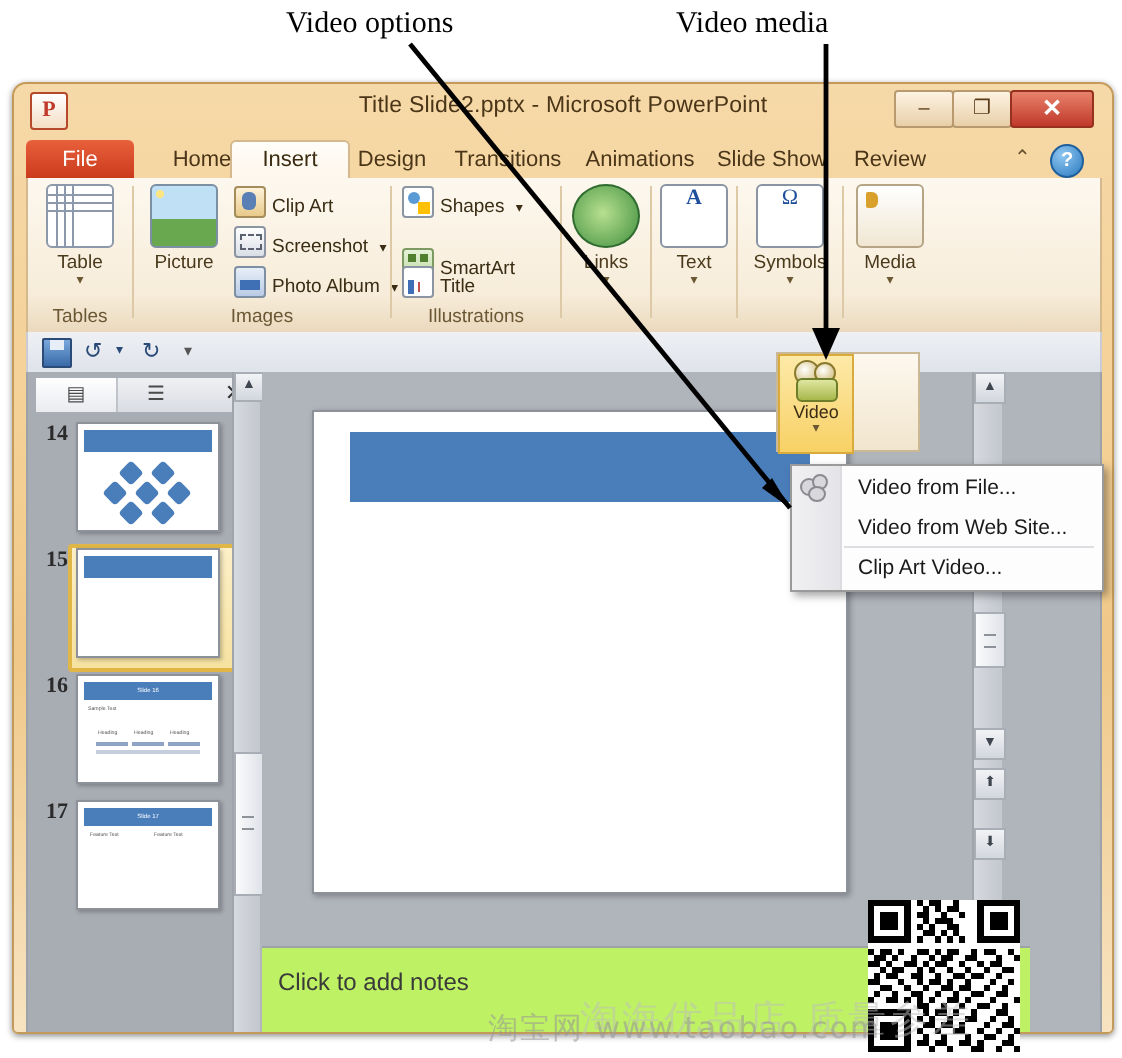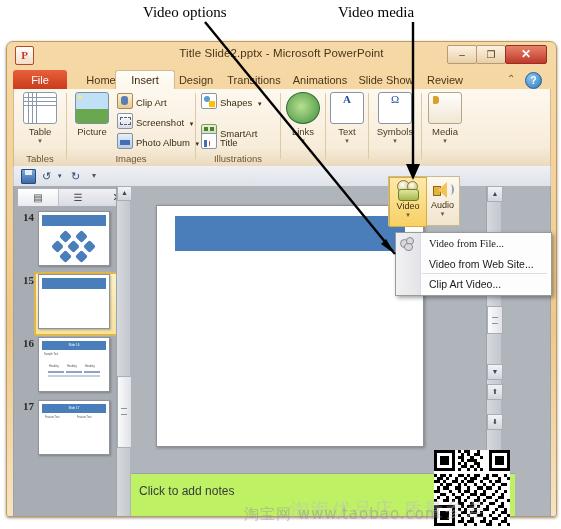--- a/index.html
+++ b/index.html
@@ -240,21 +240,21 @@
   
   #video-menu{
     position:absolute;left:395px;top:232px;width:155px;height:62px;
     background:#fdfdfd;border:1px solid #9a9a9a;
     box-shadow:2px 2px 4px rgba(0,0,0,.35);
   }
   #video-menu-gutter{position:absolute;left:0;top:0;width:24px;height:100%;
     background:linear-gradient(90deg,#f1f1f3,#e4e4e8);border-right:1px solid #dcdce0;}
   .menu-item{position:absolute;left:24px;right:0;height:20px;font-size:10.5px;
     color:#1a1a1a;line-height:20px;padding-left:9px;white-space:nowrap;}
-  #menu-item-0{top:1px;font-family:Liberation Serif, serif;}
+  #menu-item-0{top:1px;}
   #menu-item-1{top:21px;}
   #menu-item-2{top:41px;}
   .menu-sep{position:absolute;left:26px;right:4px;height:1px;background:#dedee2;top:40px;}
   #menu-clip-icon{position:absolute;left:4px;top:4px;width:14px;height:12px;}
   .mci-c{position:absolute;border-radius:50%;background:#d8d8dc;border:1px solid #8a8a90;}
   
   #qr-watermark{position:absolute;left:434px;top:450px;width:76px;height:76px;z-index:60;}
   #cn-watermark{position:absolute;left:244px;top:505px;width:300px;height:22px;z-index:61;
     font-size:15px;color:rgba(150,150,150,.55);font-family:"DejaVu Sans",sans-serif;
     white-space:nowrap;letter-spacing:1px;}
@@ -480,29 +480,20 @@
 </div>
 
 <div id="media-flyout">
   <div id="video-big-btn">
     <div class="ic-videoreel">
       <div class="reel reel1"></div>
       <div class="reel reel2"></div>
       <div class="reel-body"></div>
     </div>
     <div class="mb-label">Video</div>
-    <div class="mb-caret">▾</div>
-  </div>
-  <div id="audio-big-btn">
-    <div class="ic-speaker">
-      <div class="spk-body"></div>
-      <div class="spk-cone"></div>
-      <div class="spk-wave"></div>
-    </div>
-    <div class="mb-label">Audio</div>
     <div class="mb-caret">▾</div>
   </div>
 </div>
 
 <div id="video-menu">
   <div id="video-menu-gutter"></div>
   <div id="menu-clip-icon">
     <div class="mci-c" style="left:0;top:2px;width:7px;height:7px;"></div>
     <div class="mci-c" style="left:6px;top:0;width:6px;height:6px;"></div>
     <div class="mci-c" style="left:4px;top:6px;width:7px;height:6px;"></div>

